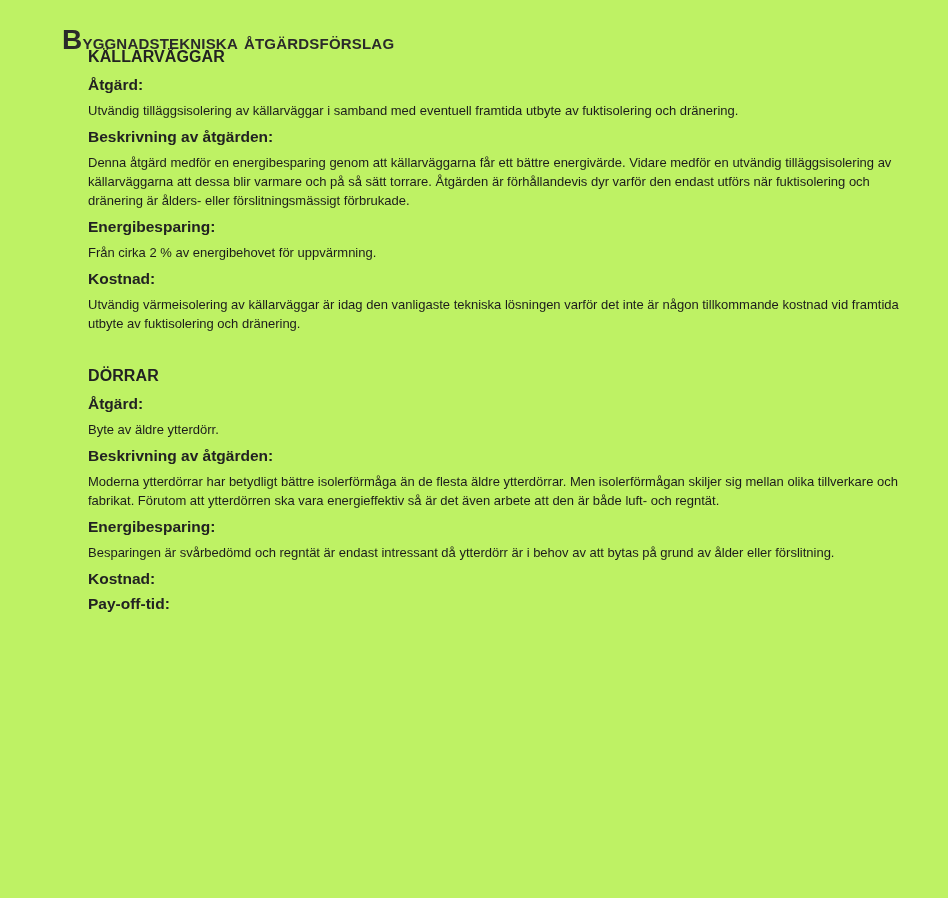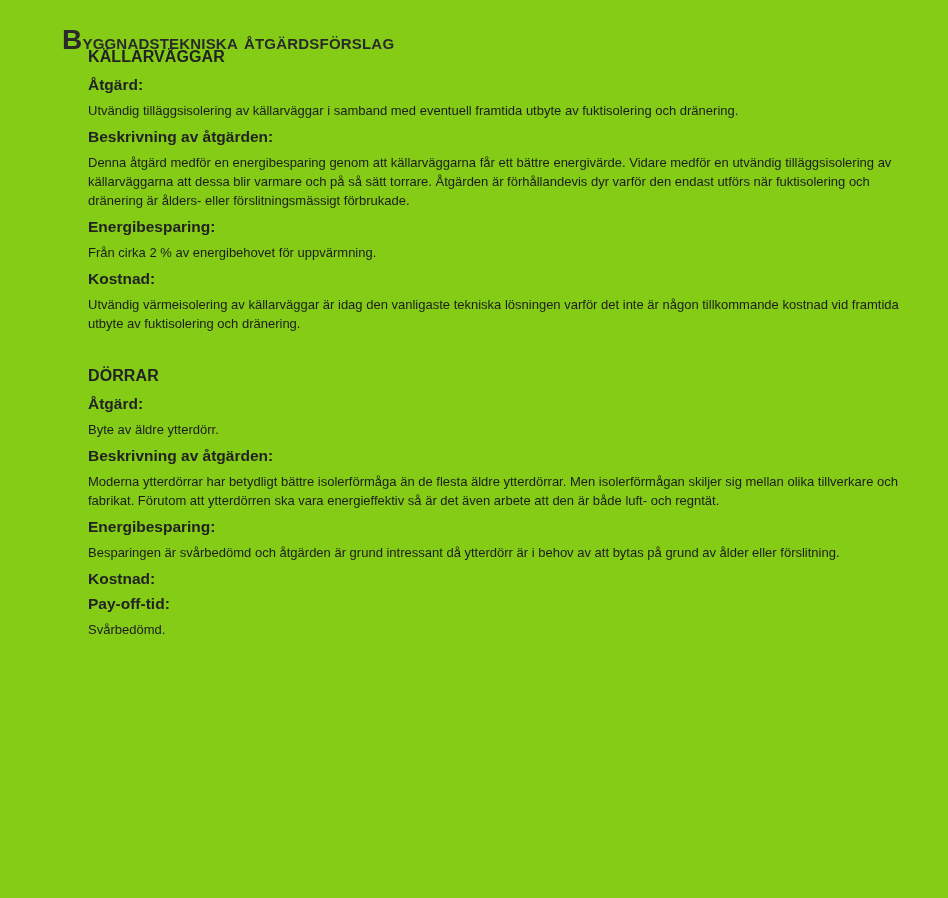--- a/index.html
+++ b/index.html
@@ -12,21 +12,21 @@
       height: 898px;
       position: relative;
       overflow: hidden;
       font-family: "Liberation Sans", sans-serif;
       color: #1a1a1a;
     }
     .page {
       position: absolute;
       left: 0; top: 0;
       width: 948px; height: 898px;
-      background: #84cc16;
+      background: #bef264;
     }
     .title {
       position: absolute;
       left: 62px;
       top: 24px;
       font-family: "Liberation Sans", sans-serif;
       font-weight: bold;
       font-size: 21px;
       letter-spacing: 0.2px;
       color: #2a2a2a;
@@ -95,22 +95,21 @@
     <div class="section">
       <div class="section-title">DÖRRAR</div>
 
       <div class="label">Åtgärd:</div>
       <div class="text">Byte av äldre ytterdörr.</div>
 
       <div class="label">Beskrivning av åtgärden:</div>
       <div class="text">Moderna ytterdörrar har betydligt bättre isolerförmåga än de flesta äldre ytterdörrar. Men isolerförmågan skiljer sig mellan olika tillverkare och fabrikat. Förutom att ytterdörren ska vara energieffektiv så är det även arbete att den är både luft- och regntät.</div>
 
       <div class="label">Energibesparing:</div>
-      <div class="text">Besparingen är svårbedömd och åtgärden är grund intressant då ytterdörr är i behov av att bytas på grund av ålder eller förslitning.</div>
+      <div class="text">Besparingen är svårbedömd och regntät är endast intressant då ytterdörr är i behov av att bytas på grund av ålder eller förslitning.</div>
 
       <div class="label">Kostnad:</div>
 
       <div class="label">Pay-off-tid:</div>
-      <div class="text">Svårbedömd.</div>
     </div>
 
   </div>
 </div>
 
 </body></html>

